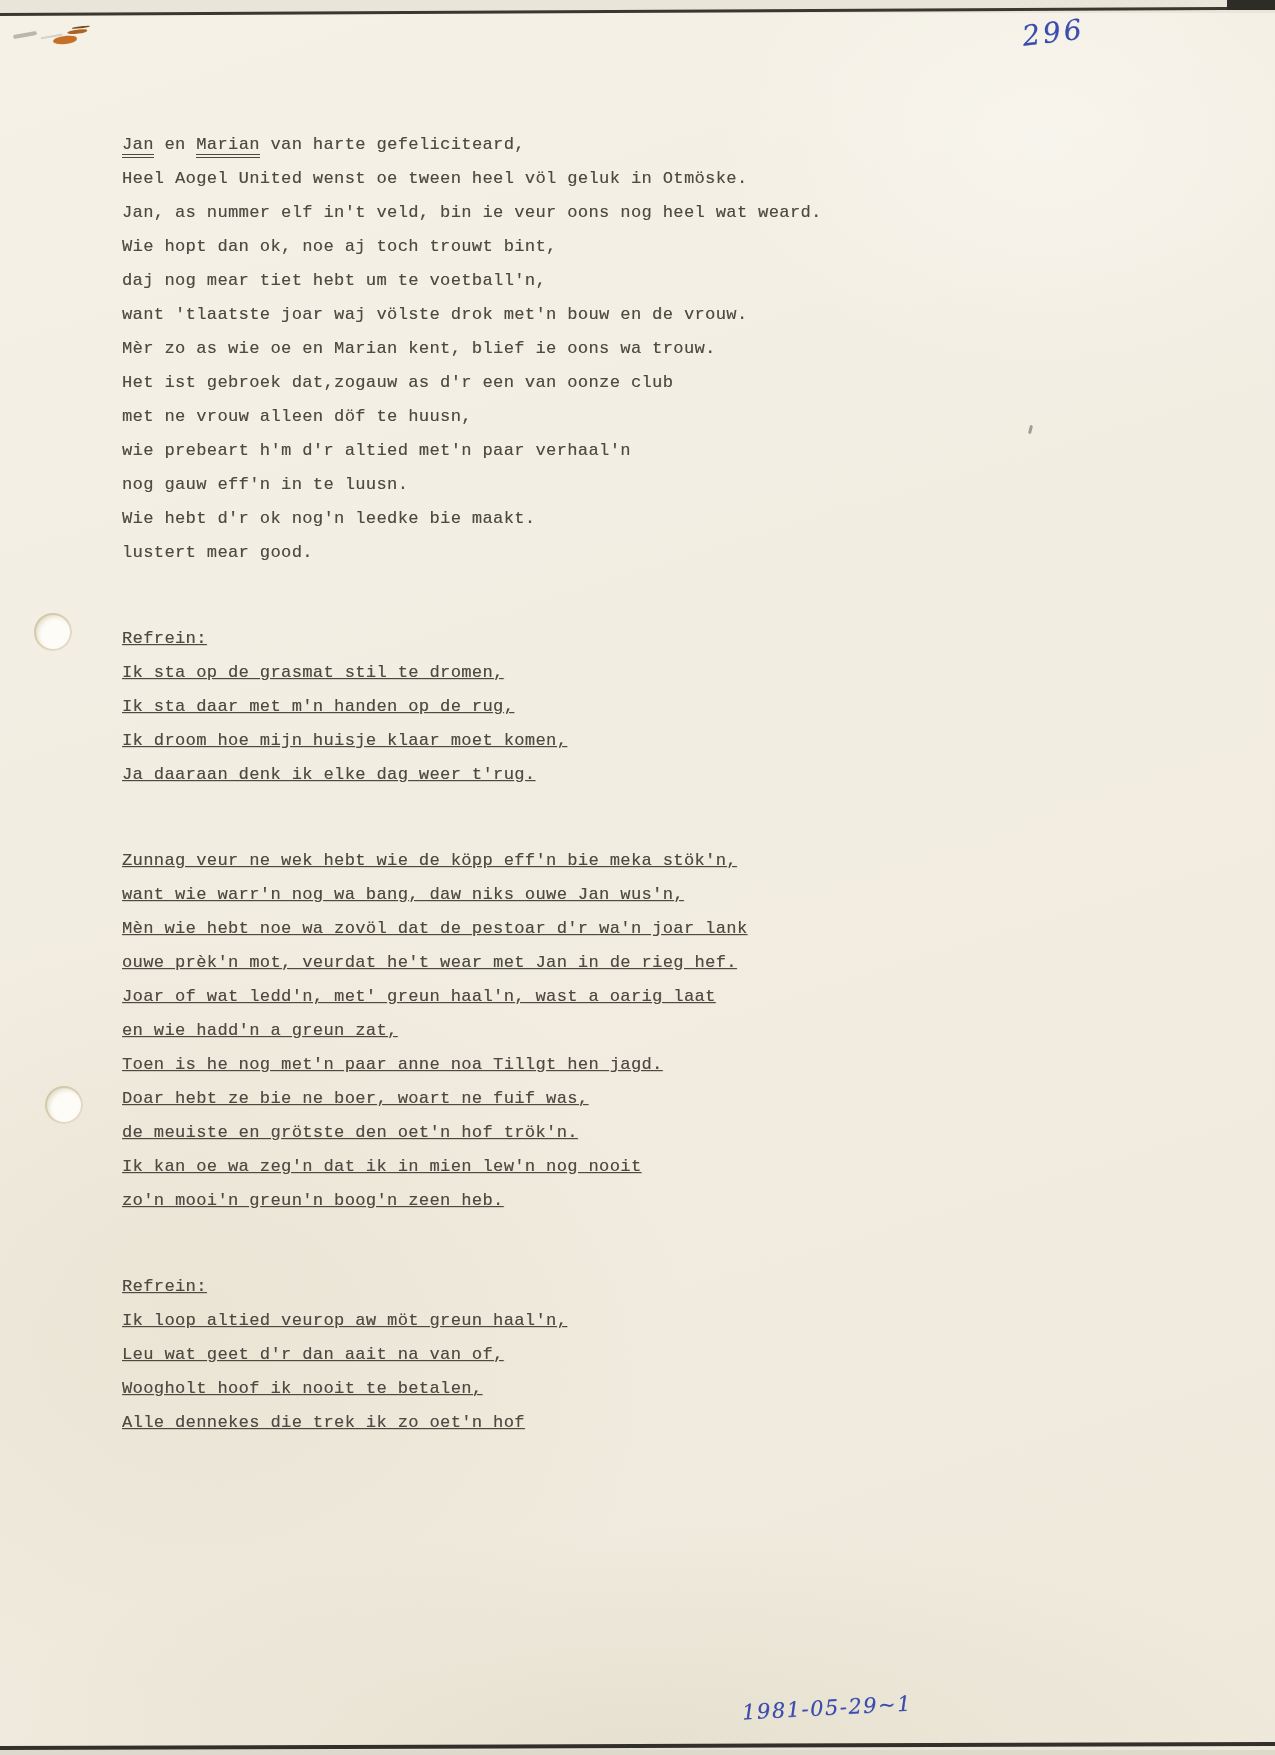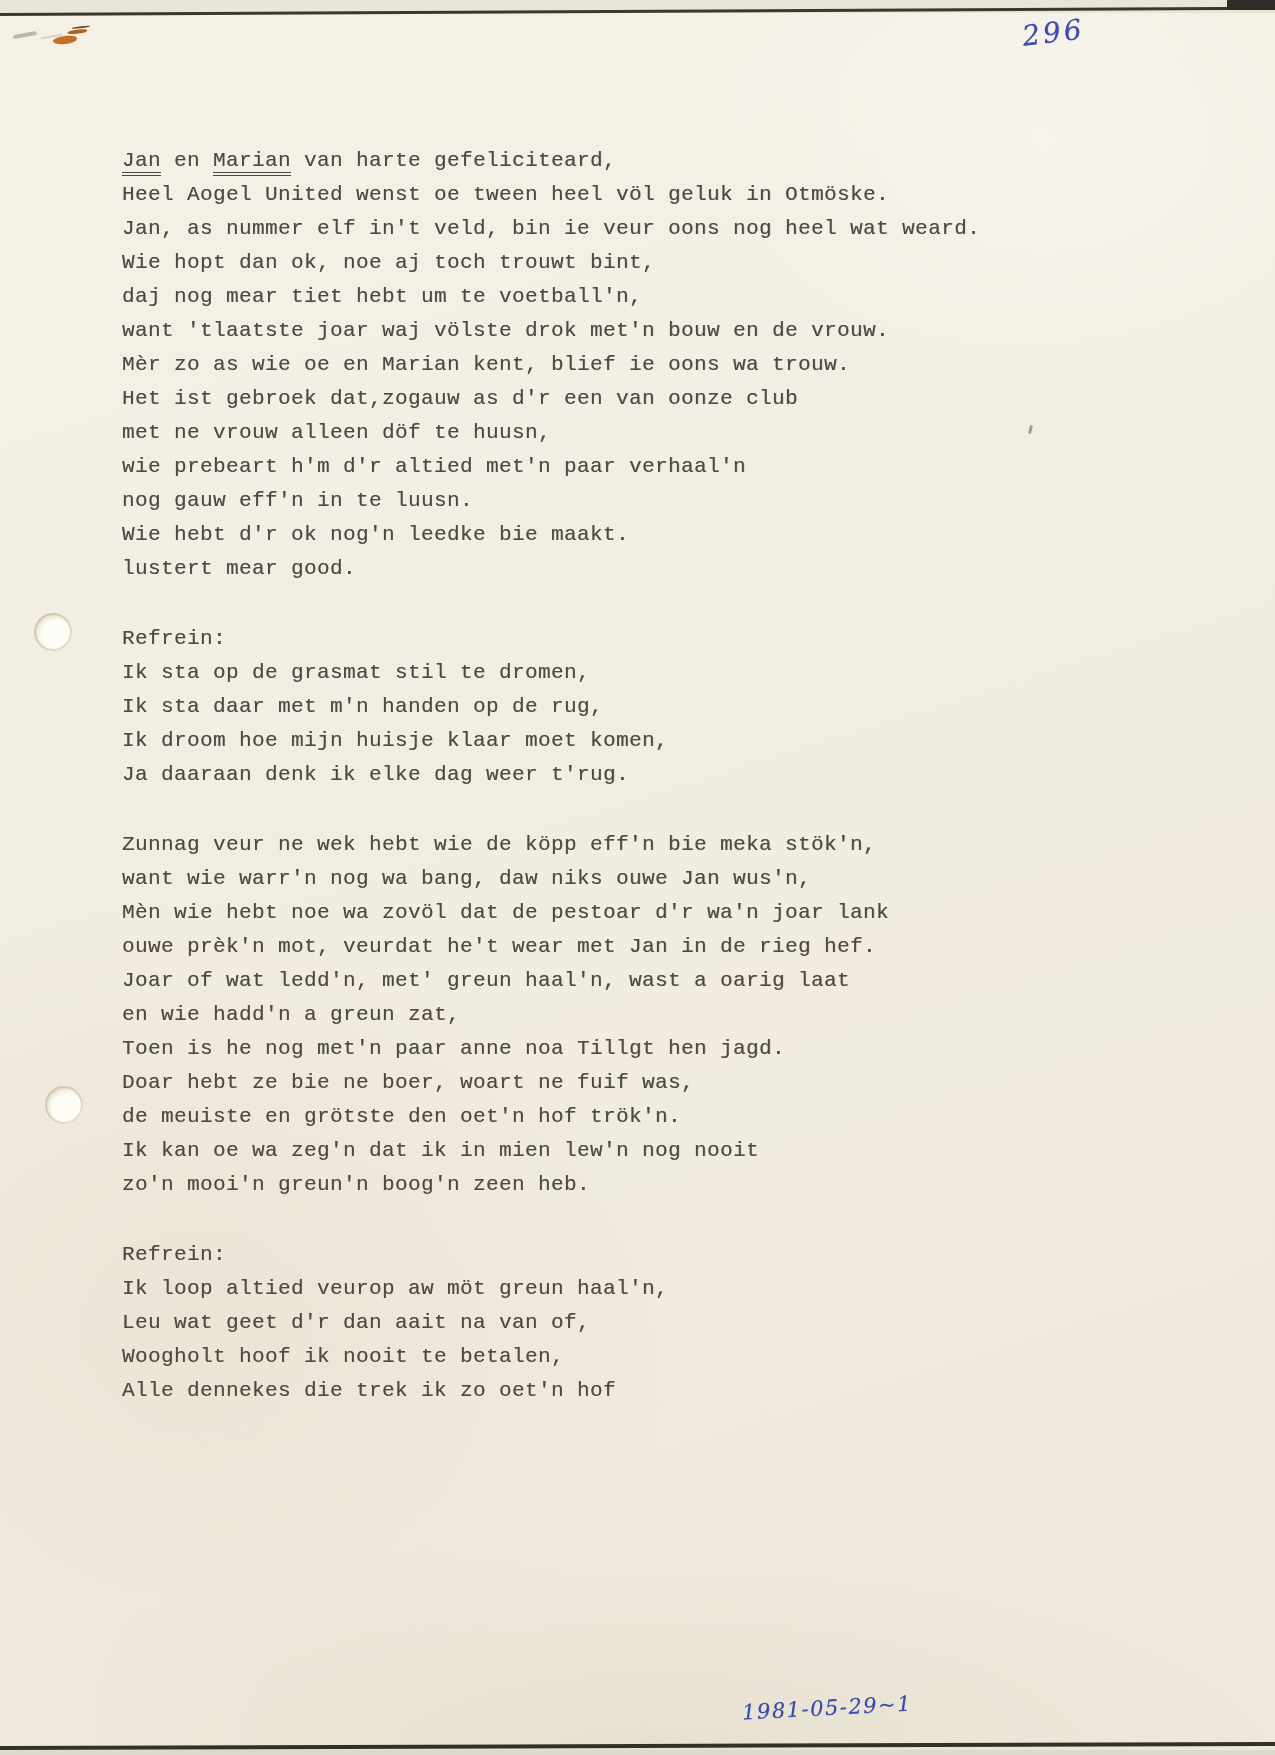--- a/index.html
+++ b/index.html
@@ -78,30 +78,30 @@
     position: absolute; left: 1029px; top: 425px;
     width: 3px; height: 9px;
     background: rgba(95,90,80,0.55);
     border-radius: 2px;
     transform: rotate(14deg);
   }
   
   .poem {
     position: absolute;
     left: 122px;
-    top: 144px;
+    top: 128px;
     font-family: "Liberation Mono", "DejaVu Sans Mono", monospace;
-    font-size: 21px;
+    font-size: 17px;
     line-height: 34px;
     letter-spacing: 0.4px;
     color: #4e4a42;
     text-shadow: 0.3px 0.4px 0.5px rgba(62,58,50,0.45);
     white-space: pre;
   }
-  .stanza + .stanza { margin-top: 36px; }
+  .stanza + .stanza { margin-top: 52px; text-decoration: underline; }
   .underlined {
     border-bottom: 4px double currentColor;
   }
   
   .handwriting {
     font-family: "DejaVu Serif", serif;
     font-style: italic;
     color: #3c4cae;
   }
   .page-number {

